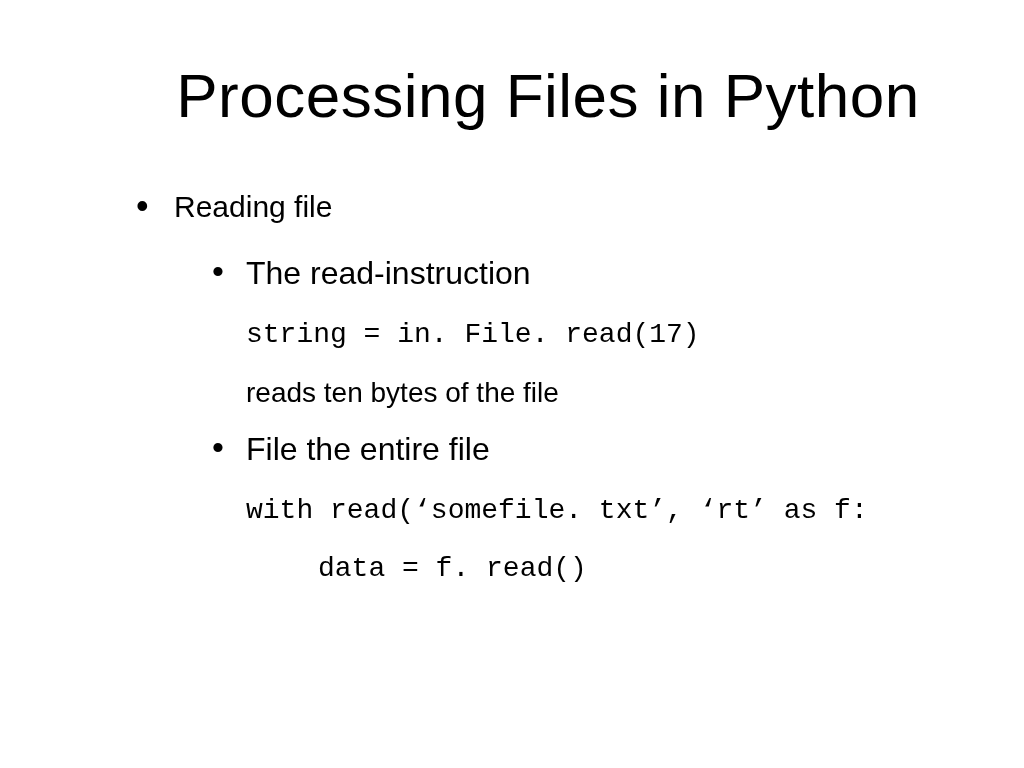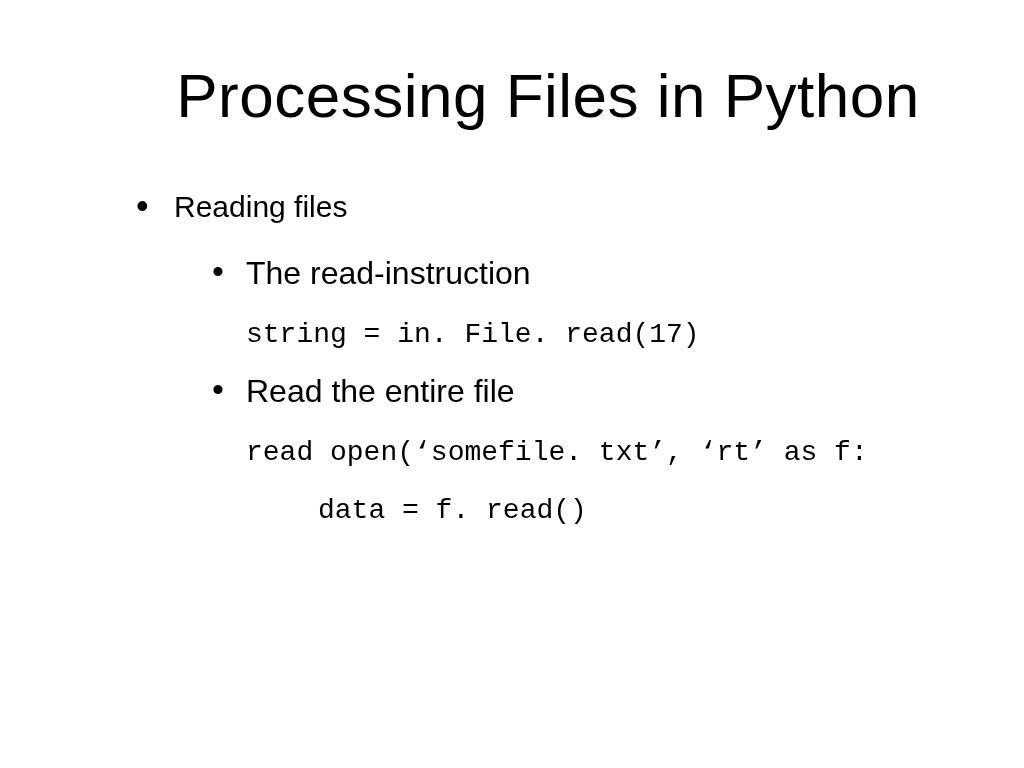--- a/index.html
+++ b/index.html
@@ -88,50 +88,53 @@
 </head>
 <body>
 
 <div class="slide">
 
   <h1 class="title">Processing Files in Python</h1>
 
   <div class="level1">
     <div class="level1-item">
       <span class="bullet">•</span>
-      <span class="text">Reading files</span>
+      <span class="text">Reading file</span>
     </div>
   </div>
 
   <div class="gap-md"></div>
 
   <div class="level2">
     <div class="level2-item">
       <span class="bullet">•</span>
       <span class="text">The read-instruction</span>
     </div>
   </div>
 
   <div class="gap-sm"></div>
 
   <div class="contblock">
     <div class="line mono">string = in. File. read(17)</div>
   </div>
 
+  <div class="contblock">
+    <div class="line">reads ten bytes of the file</div>
+  </div>
 
   <div class="level2">
     <div class="level2-item">
       <span class="bullet">•</span>
-      <span class="text">Read the entire file</span>
+      <span class="text">File the entire file</span>
     </div>
   </div>
 
   <div class="gap-sm"></div>
 
   <div class="contblock">
-    <div class="line mono">read open(‘somefile. txt’, ‘rt’ as f:</div>
+    <div class="line mono">with read(‘somefile. txt’, ‘rt’ as f:</div>
   </div>
 
   <div class="innerblock">
     <div class="line mono">data = f. read()</div>
   </div>
 
 </div>
 
 </body></html>

